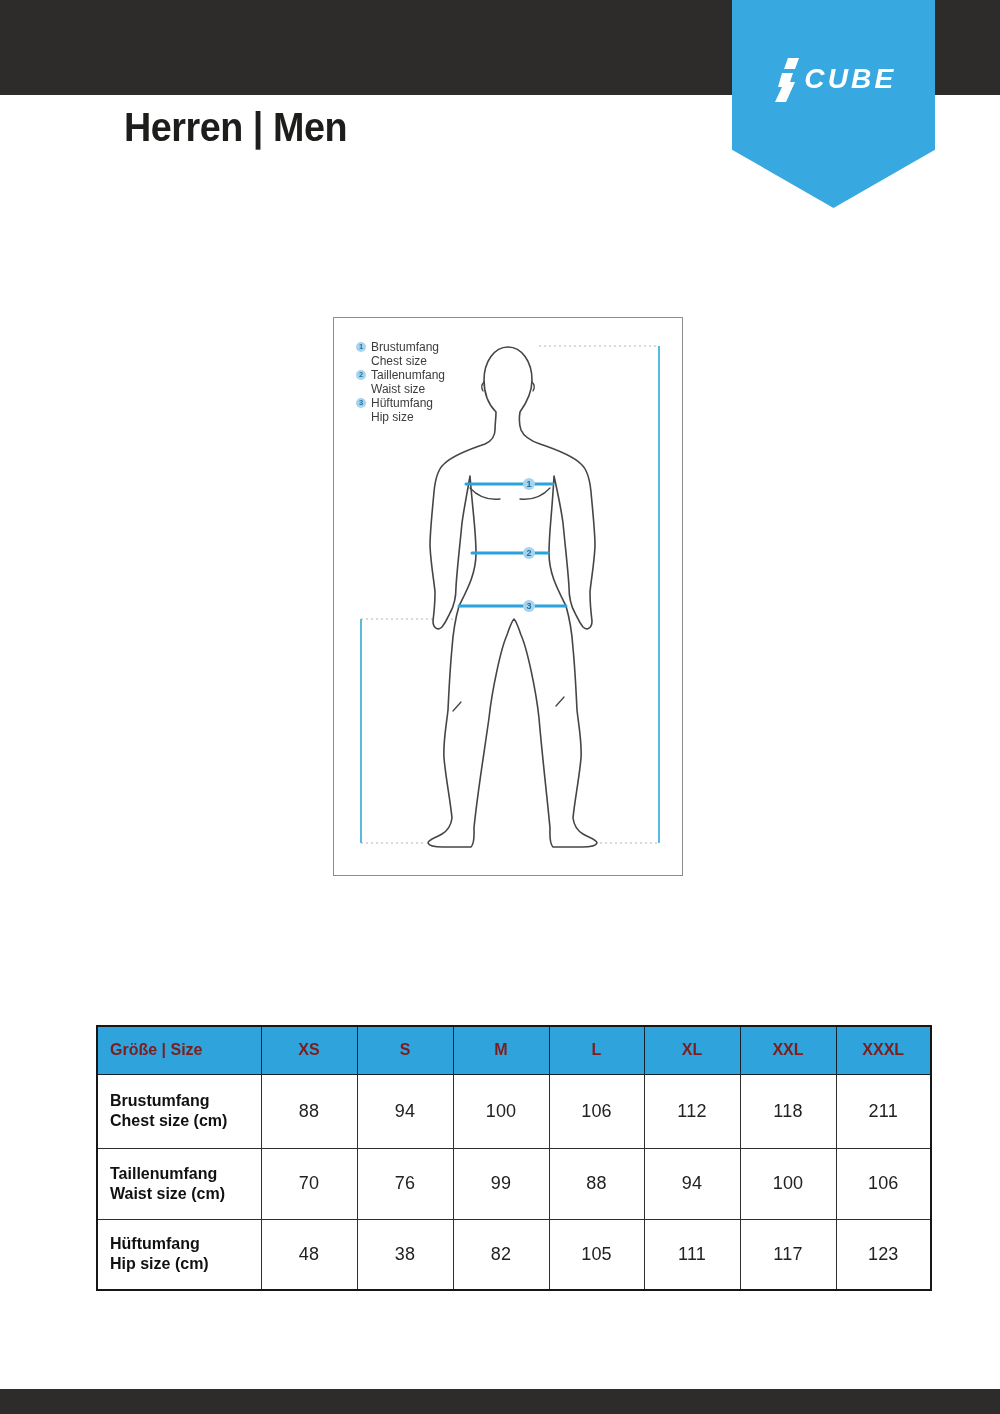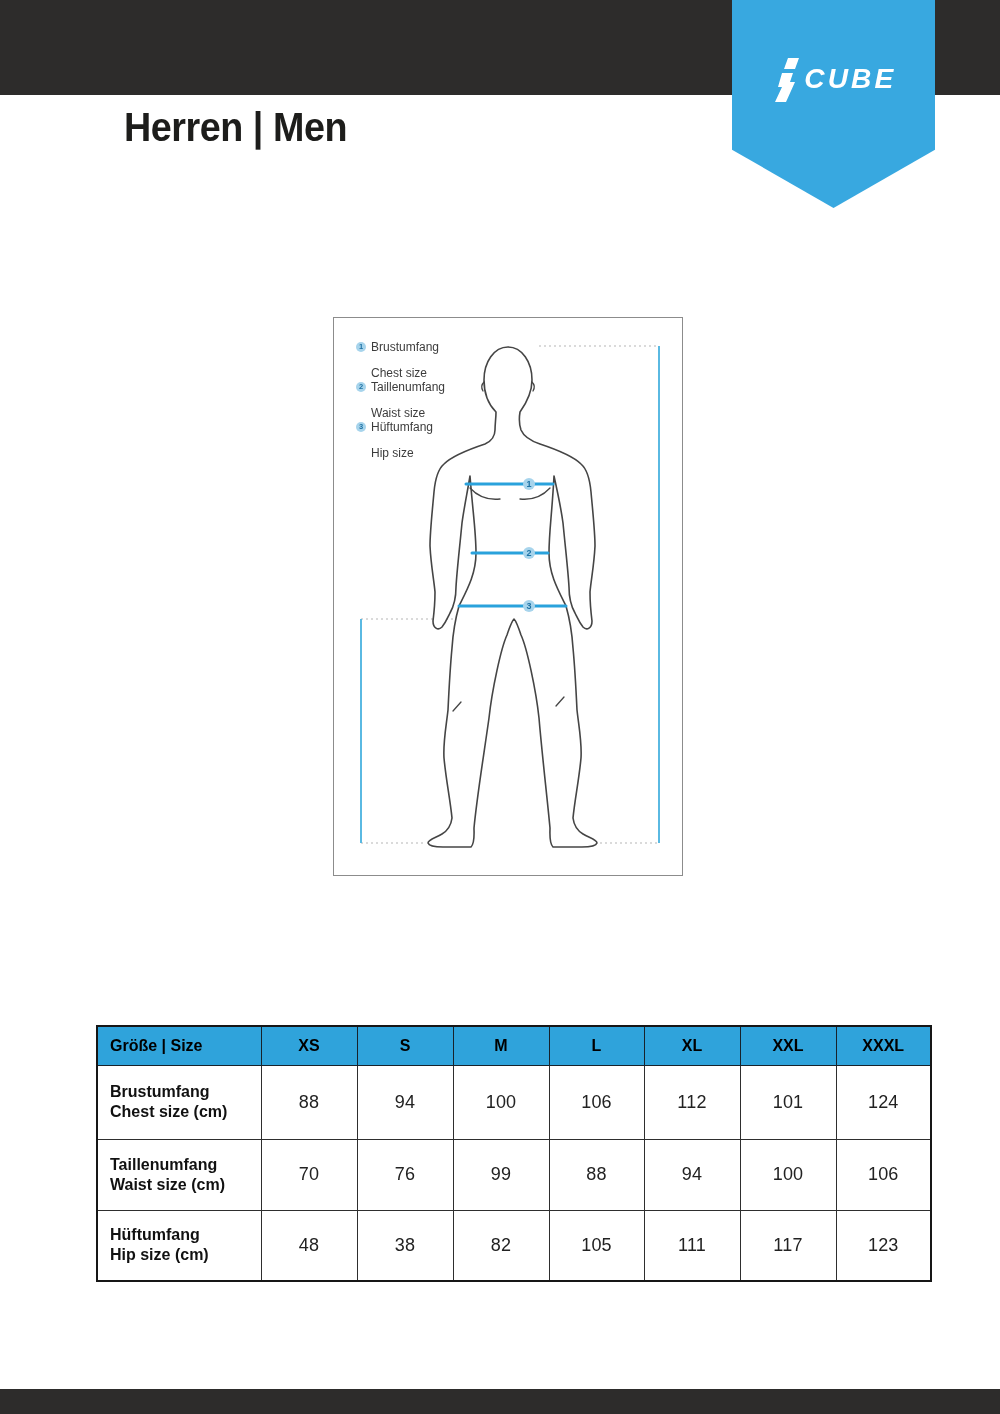--- a/index.html
+++ b/index.html
@@ -55,31 +55,31 @@
     position:absolute; left:22px; top:22px; font-size:12px; color:#3c3c3c;
     line-height:14px;
   }
   .legend .entry-line { display:flex; align-items:center; height:14px; }
   .legend .num {
     width:10px; height:10px; border-radius:50%; background:#a7d4ec;
     color:#1e72a4; font-size:7.5px; font-weight:700;
     display:inline-flex; align-items:center; justify-content:center;
     margin-right:5px; flex:0 0 10px;
   }
-  .legend .indent { padding-left:15px;margin-top:12px; }
+  .legend .indent { padding-left:15px; }
 
   
   .size-table {
     position:absolute; left:96px; top:1025px; width:834px;
     border-collapse:collapse; table-layout:fixed;
     border:2px solid #161616;
   }
   .size-table th, .size-table td { border:1px solid #2e2e2e; }
   .size-table thead th {
-    background:#2fa3db; color:#000000; height:39px;
+    background:#2fa3db; color:#7f1d1d; height:48px;
     font-size:16px; font-weight:700; text-align:center; vertical-align:middle;
     border-color:#17222b;
   }
   .size-table thead th.rowhead { text-align:left; padding-left:12px; }
   .size-table tbody td { height:71px; text-align:center; vertical-align:middle; }
   .size-table tbody tr:first-child td { height:74px; }
   .size-table td.label { text-align:left; padding-left:12px; }
   .size-table td.label div {
     font-size:16px; font-weight:700; color:#111111; line-height:20px;
   }
@@ -234,22 +234,22 @@
       <tr>
         <td class="label">
           <div>Brustumfang</div>
           <div>Chest size (cm)</div>
         </td>
         <td class="value">88</td>
         <td class="value">94</td>
         <td class="value">100</td>
         <td class="value">106</td>
         <td class="value">112</td>
-        <td class="value">101</td>
-        <td class="value">124</td>
+        <td class="value">118</td>
+        <td class="value">211</td>
       </tr>
       <tr>
         <td class="label">
           <div>Taillenumfang</div>
           <div>Waist size (cm)</div>
         </td>
         <td class="value">70</td>
         <td class="value">76</td>
         <td class="value">99</td>
         <td class="value">88</td>

